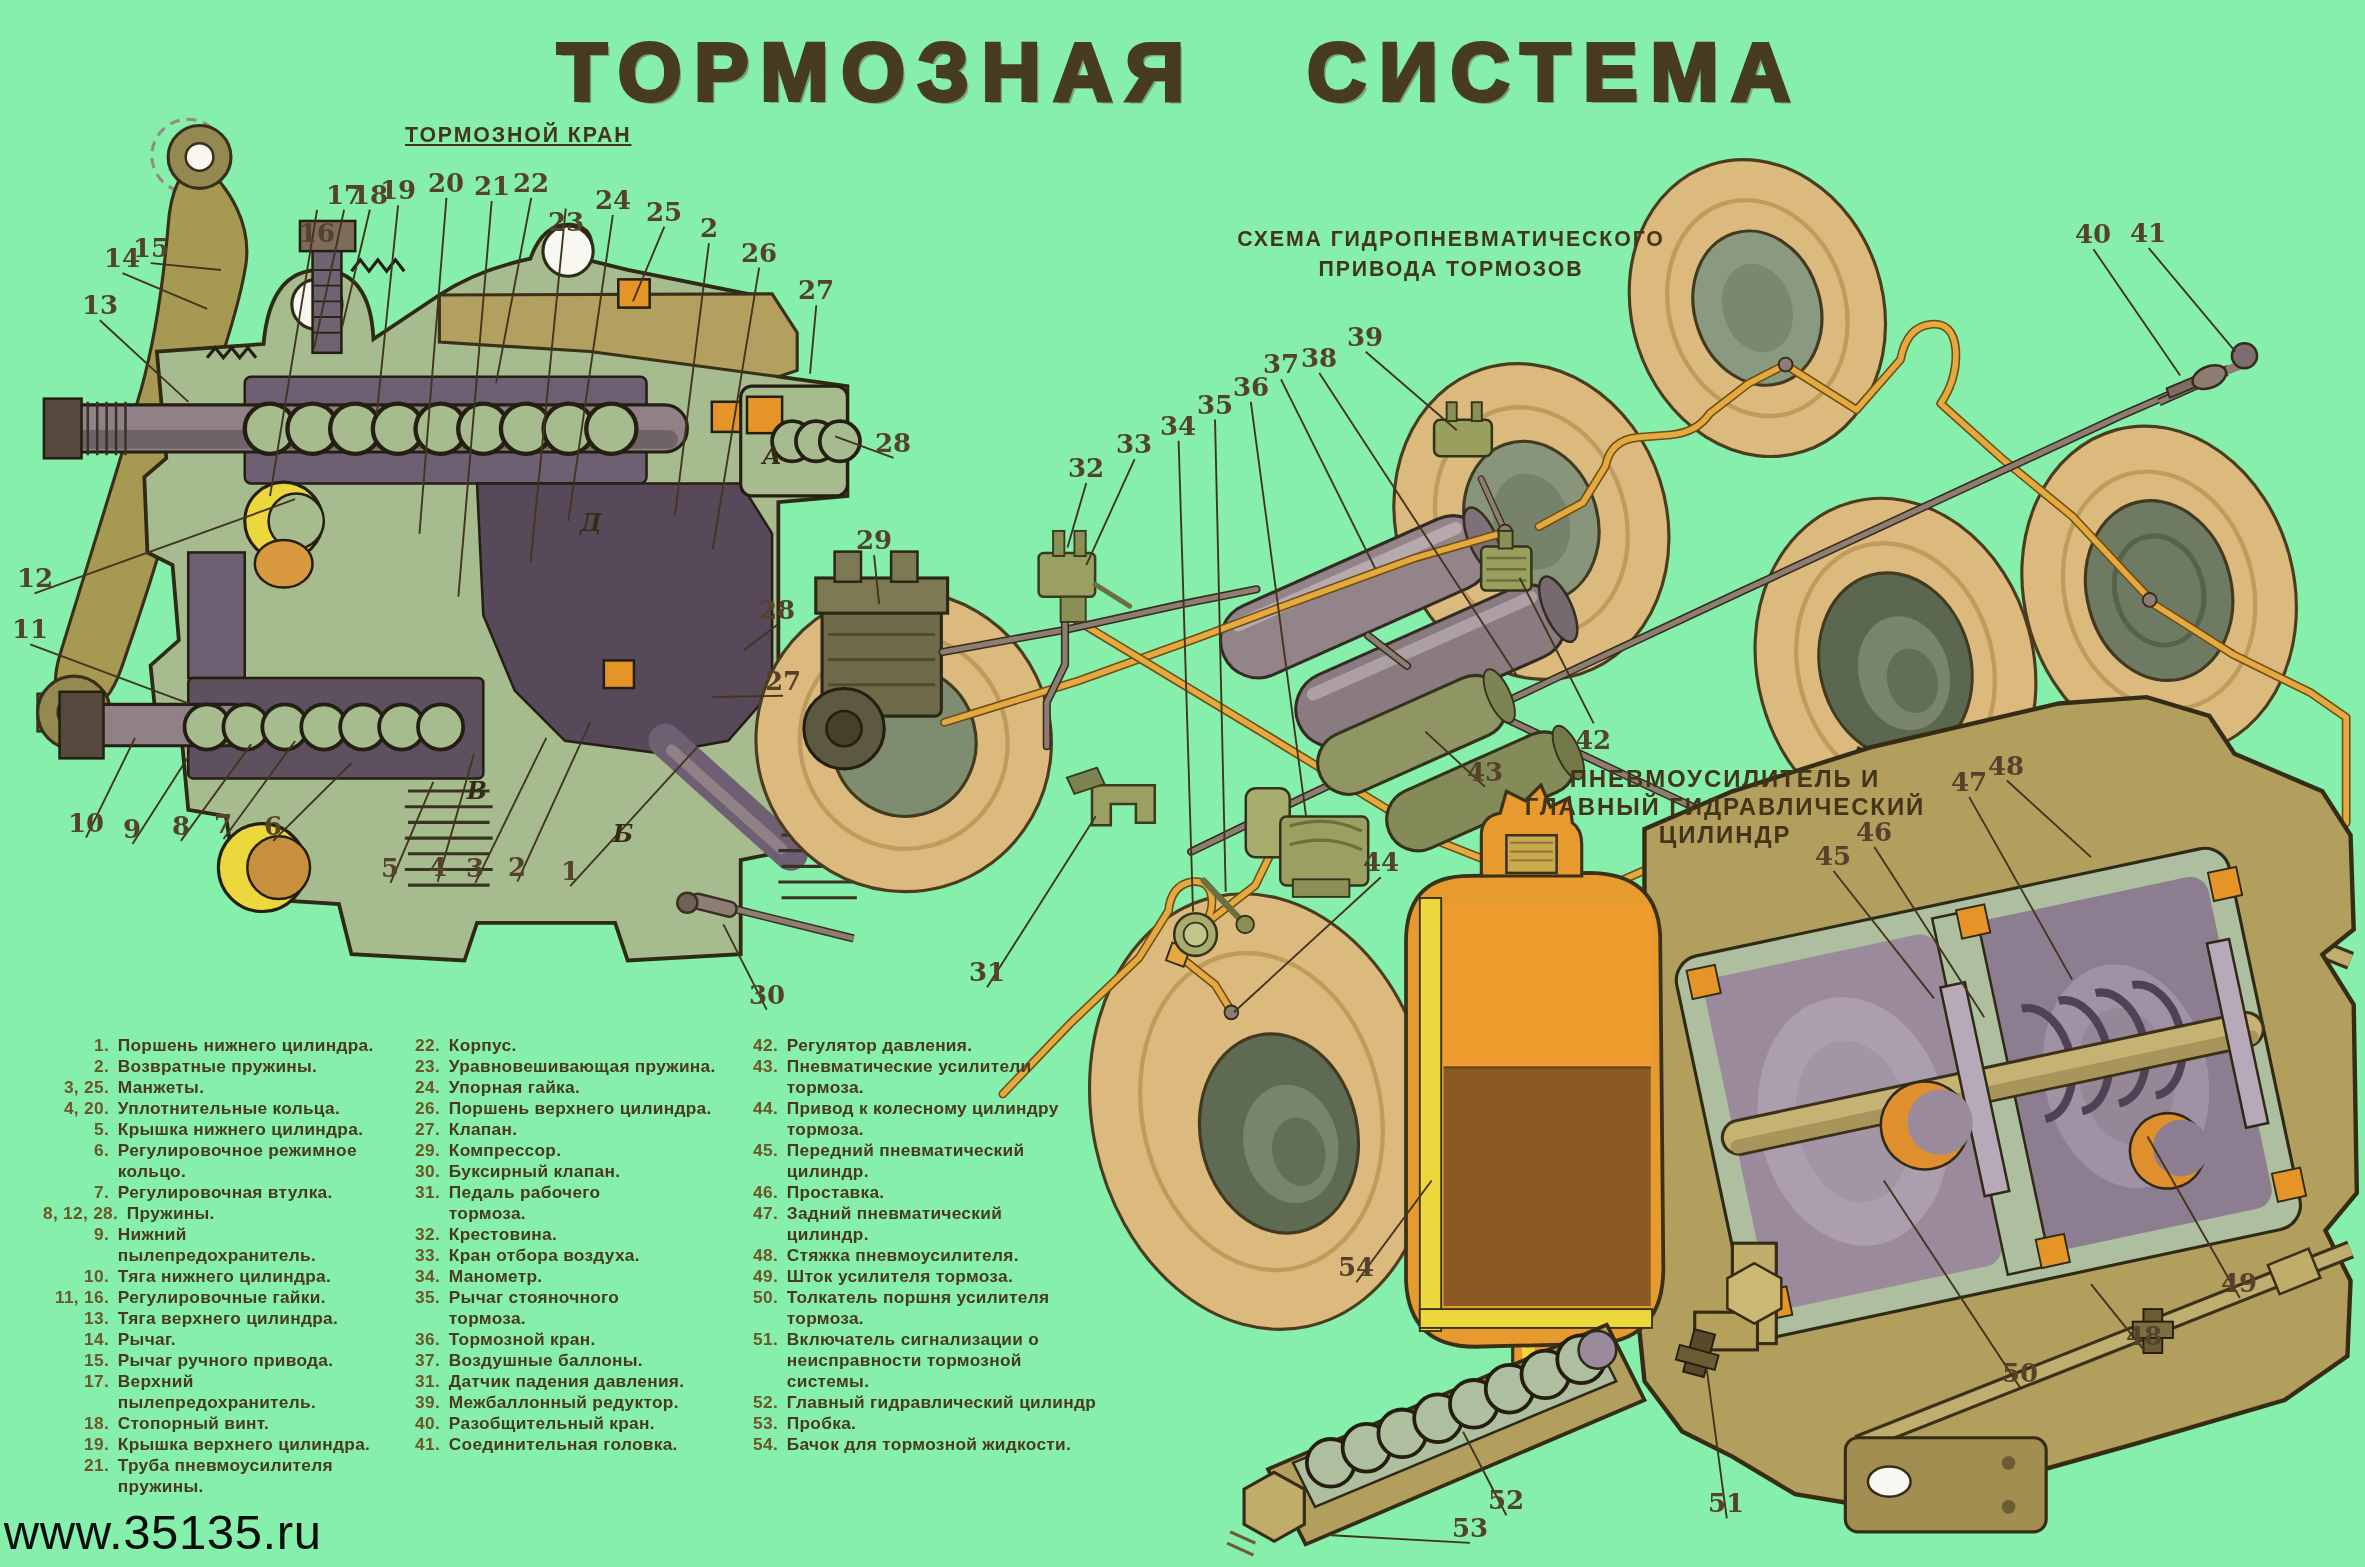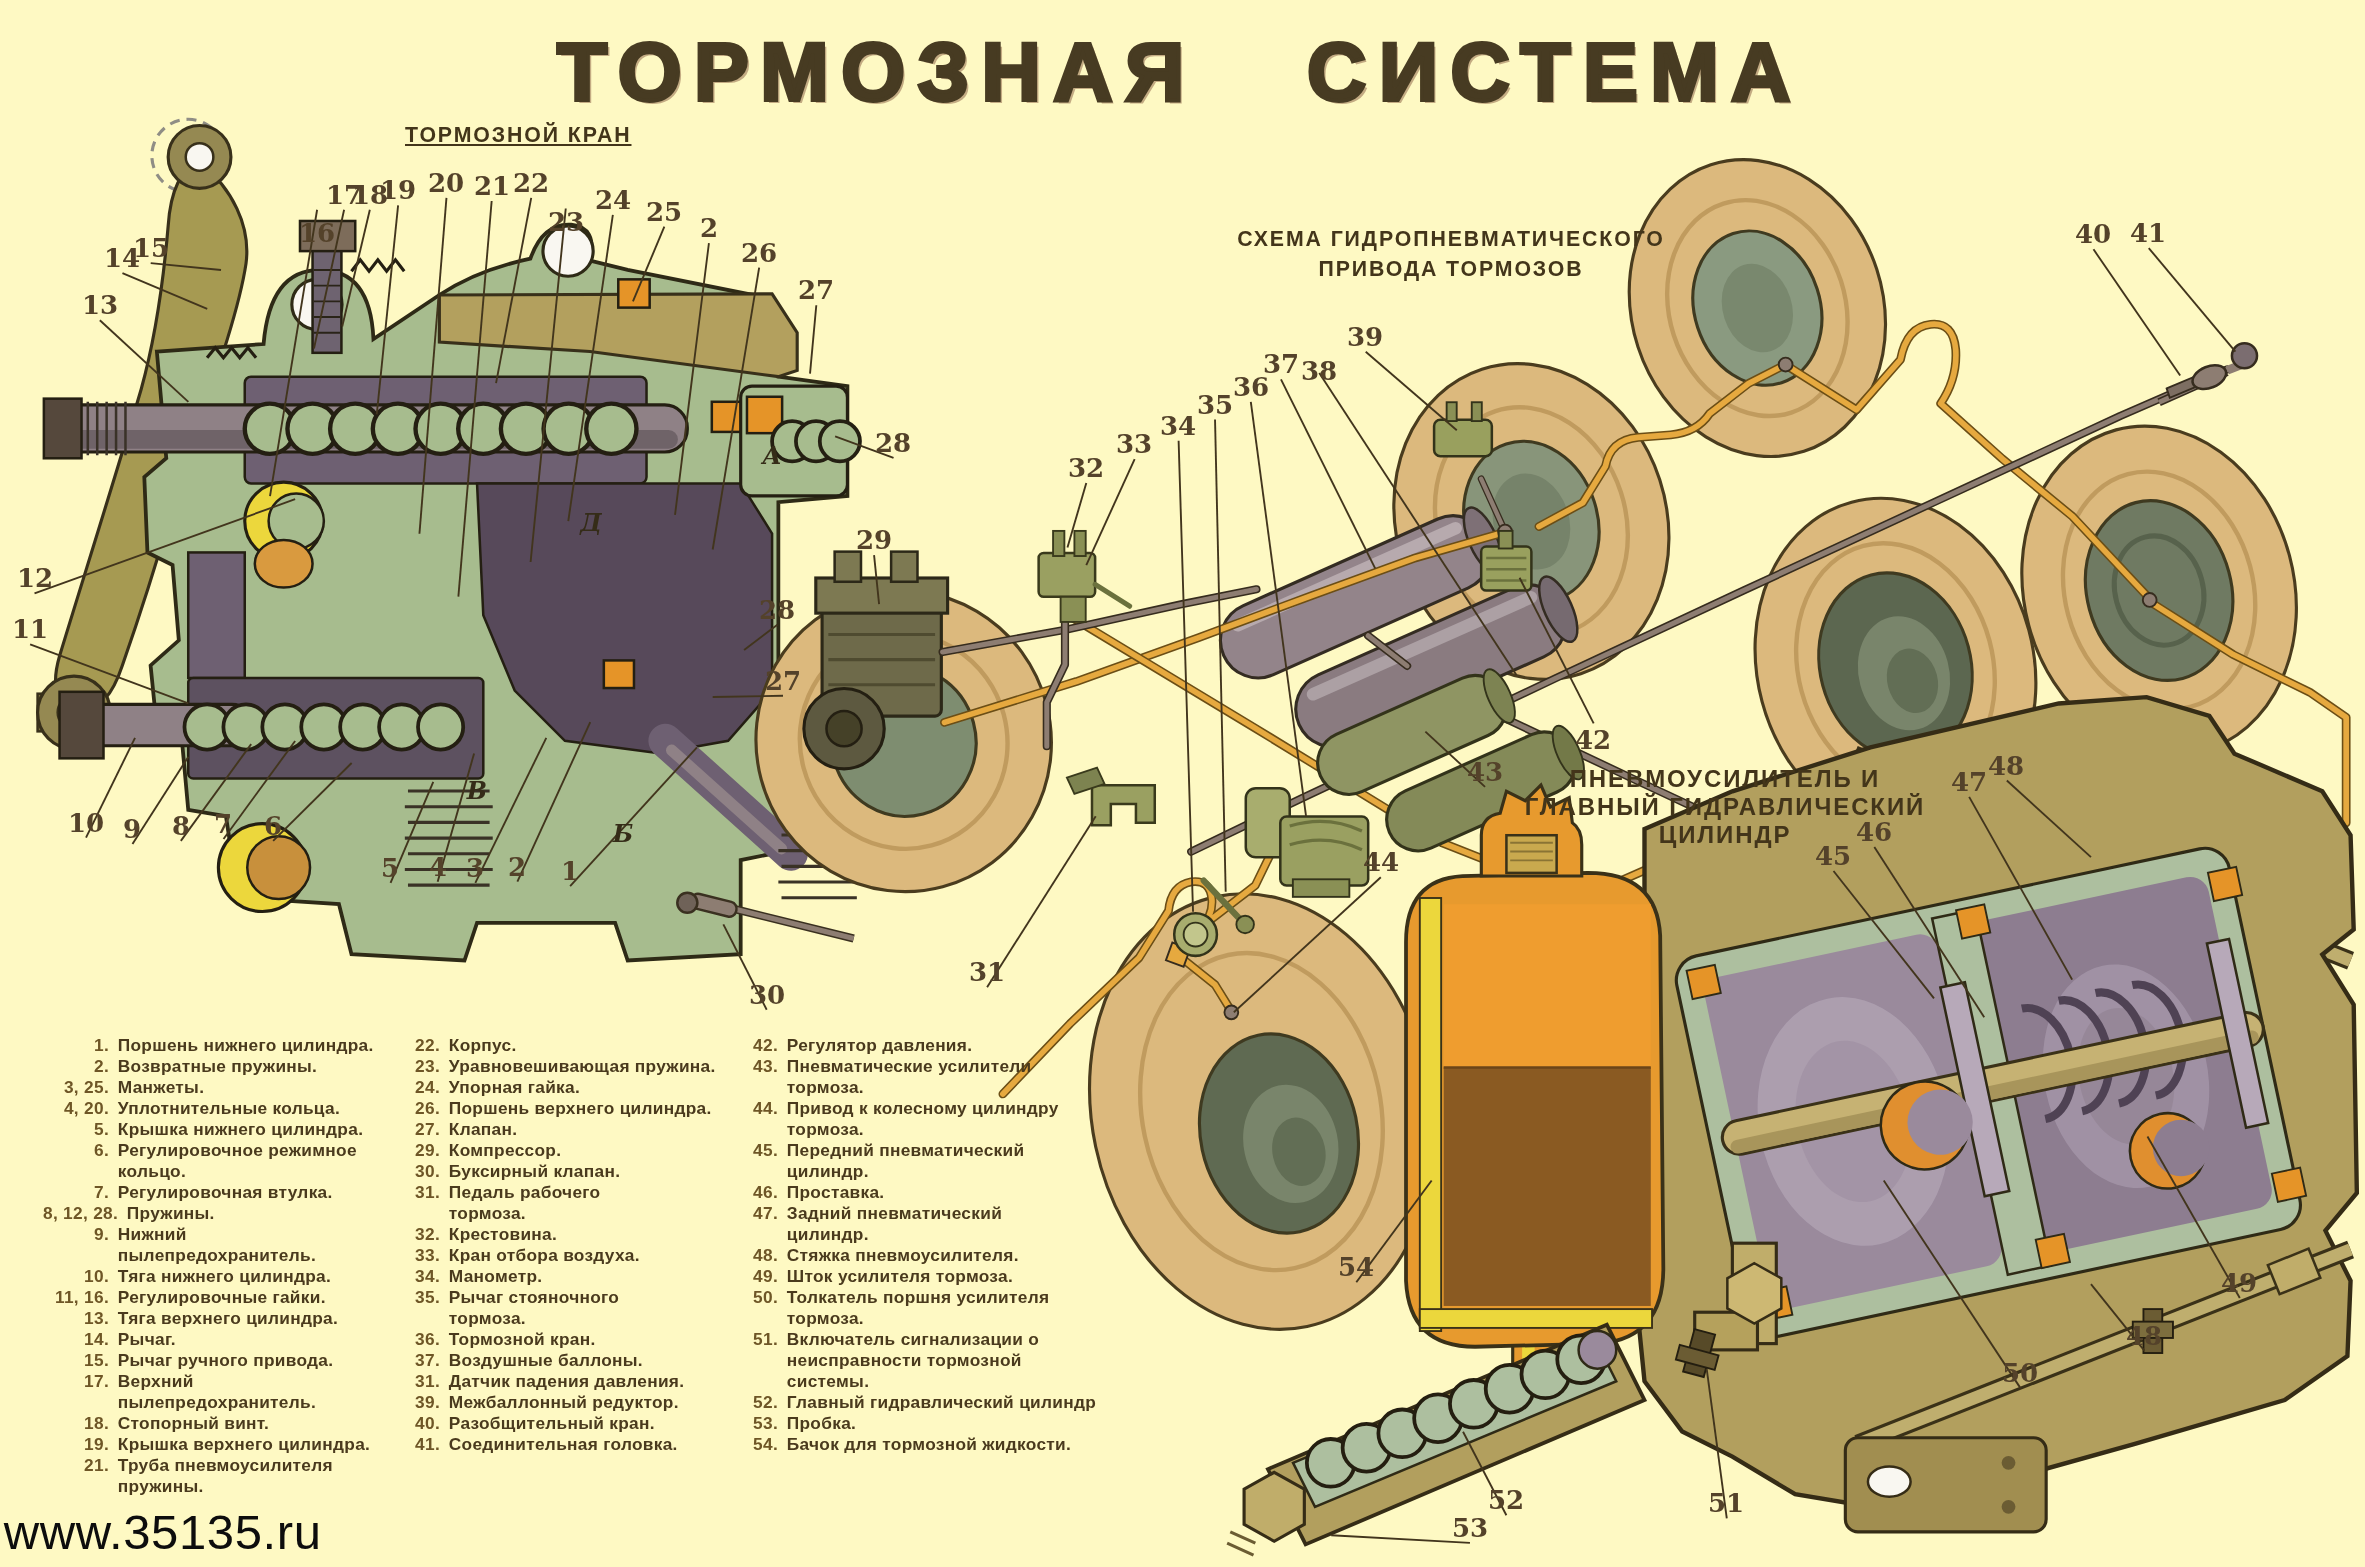--- a/index.html
+++ b/index.html
@@ -1,16 +1,16 @@
 <!DOCTYPE html>
 <html style="font-size:10px"><head>
 <meta charset="utf-8">
 <style>
   html,body{margin:0;padding:0;background:#e8e6e0;}
-  .poster{position:relative;width:2366px;height:1568px;background:#fef9c3;overflow:hidden;
+  .poster{position:relative;width:2366px;height:1568px;background:#86efac;overflow:hidden;
           font-family:"Liberation Sans",sans-serif;}
   .poster-title{position:absolute;left:1180px;top:25px;transform:translateX(-50%);
     font-weight:700;font-size:82px;letter-spacing:12.6px;word-spacing:75px;color:#473b22;
     -webkit-text-stroke:3.8px #473b22;text-shadow:3.1px 3.1px 0 rgba(100,45,25,.38);white-space:nowrap;}
   .sec-heading{position:absolute;font-weight:700;color:#43351a;letter-spacing:1.9px;white-space:pre-line;}
   .h-valve{left:405px;top:123px;font-size:21.3px;text-decoration:underline;}
   .h-schematic{left:1451px;top:225px;transform:translateX(-50%);text-align:center;font-size:21.3px;line-height:29.5px;}
   .h-booster{left:1725px;top:765px;transform:translateX(-50%);text-align:center;font-size:24px;line-height:28px;}
   .watermark{position:absolute;left:3.8px;top:1504px;font-size:49px;color:#0d0d0d;letter-spacing:0.6px;}
   .legend-col{position:absolute;display:flex;flex-direction:column;}
@@ -686,21 +686,21 @@
       <span class="callout" style="left: 777px; top: 611px;">28</span>
       <span class="callout" style="left: 783px; top: 682px;">27</span>
       <span class="callout" style="left: 767px; top: 996px;">30</span>
       <span class="callout" style="left: 987px; top: 973px;">31</span>
       <span class="callout" style="left: 1086px; top: 469px;">32</span>
       <span class="callout" style="left: 1134px; top: 445px;">33</span>
       <span class="callout" style="left: 1178px; top: 427px;">34</span>
       <span class="callout" style="left: 1215px; top: 406px;">35</span>
       <span class="callout" style="left: 1251px; top: 388px;">36</span>
       <span class="callout" style="left: 1281px; top: 365px;">37</span>
-      <span class="callout" style="left: 1319px; top: 372px;">38</span>
+      <span class="callout" style="left: 1319px; top: 359px;">38</span>
       <span class="callout" style="left: 1365px; top: 338px;">39</span>
       <span class="callout" style="left: 2093px; top: 235px;">40</span>
       <span class="callout" style="left: 2148px; top: 234px;">41</span>
       <span class="callout" style="left: 1593px; top: 709px; margin-top: 32px;">42</span>
       <span class="callout" style="left: 1485px; top: 773px;">43</span>
       <span class="callout" style="left: 1381px; top: 863px;">44</span>
       <span class="callout" style="left: 1833px; top: 857px;">45</span>
       <span class="callout" style="left: 1874px; top: 833px;">46</span>
       <span class="callout" style="left: 1969px; top: 783px;">47</span>
       <span class="callout" style="left: 2006px; top: 767px;">48</span>

